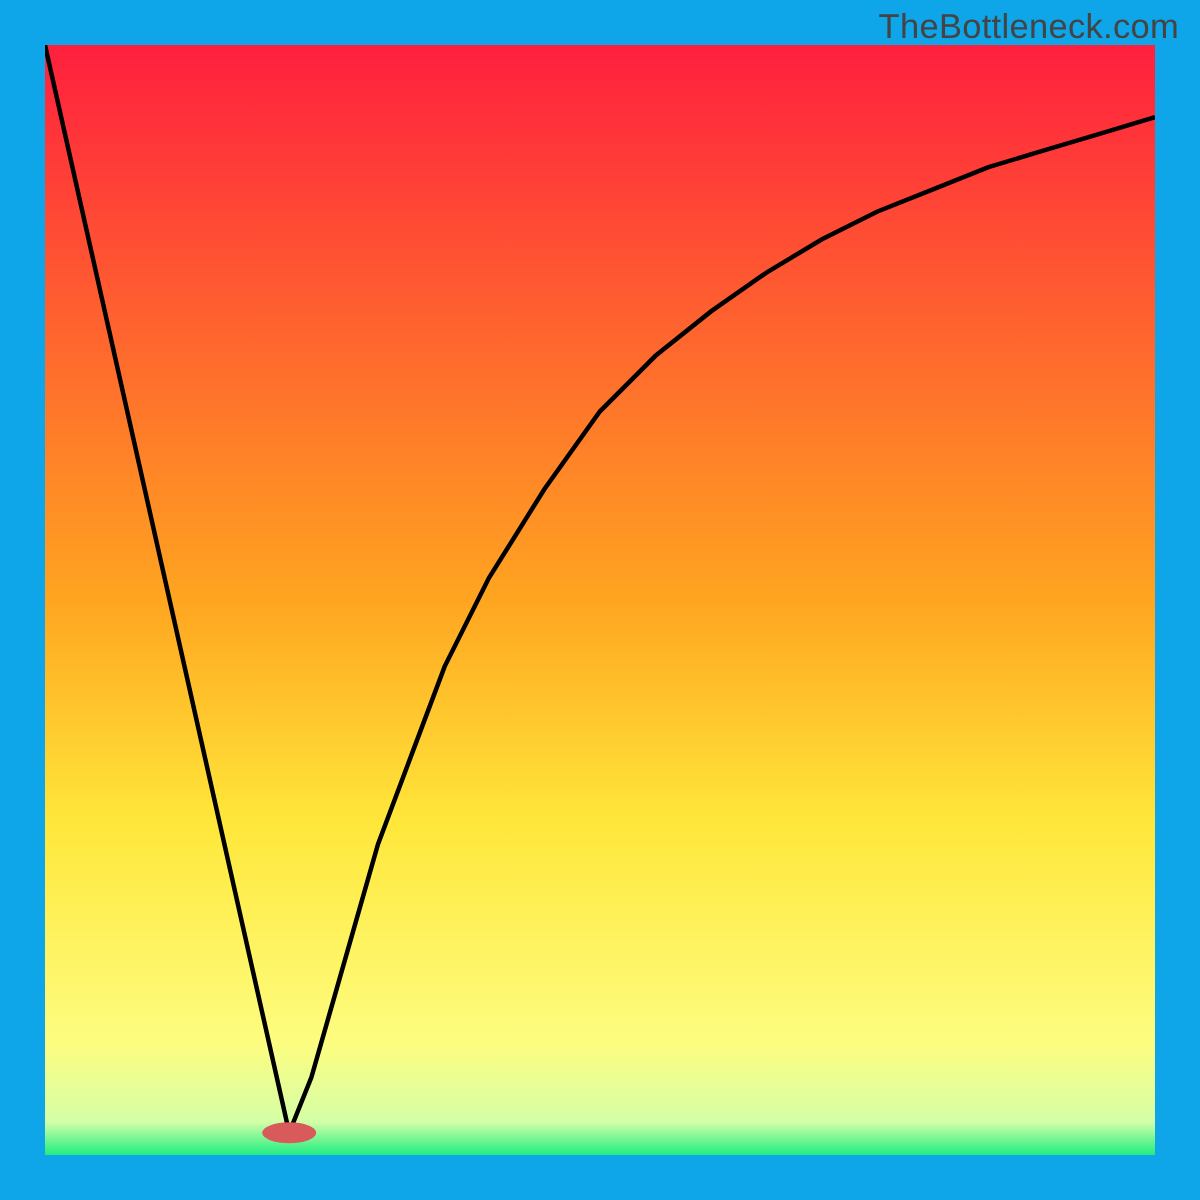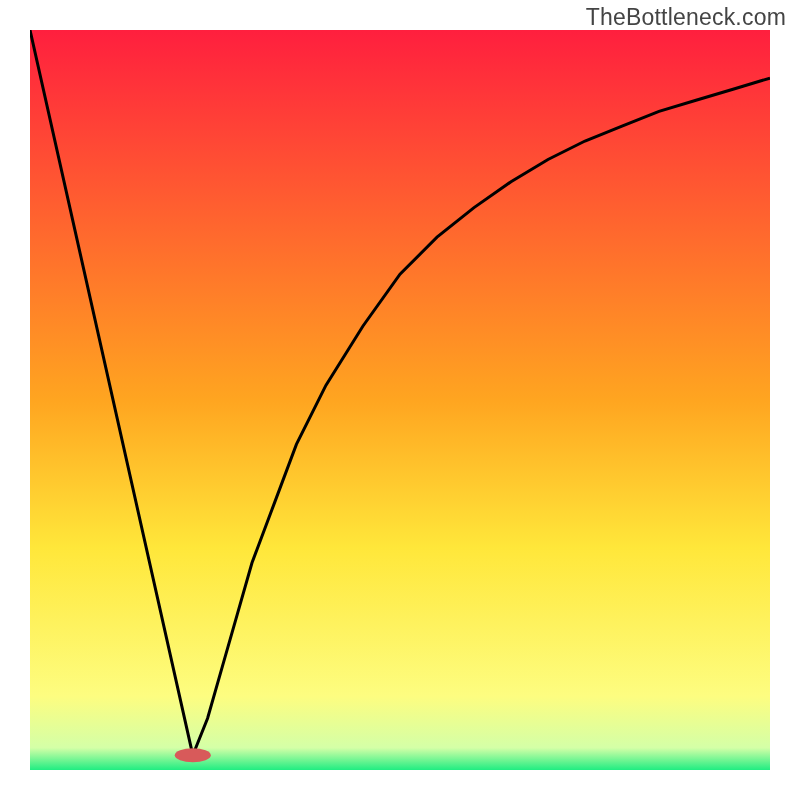--- a/index.html
+++ b/index.html
@@ -8,21 +8,21 @@
     width: 800px;
     height: 800px;
     overflow: hidden;
     background: #000;
     font-family: Arial, Helvetica, sans-serif;
   }
   .frame {
     position: relative;
     width: 800px;
     height: 800px;
-    background: #ffffff;
+    background: #0ea5e9;
     text-decoration: underline;
   }
   .plot-area {
     position: absolute;
     left: 30px;
     top: 30px;
     width: 740px;
     height: 740px;
   }
   .watermark {

